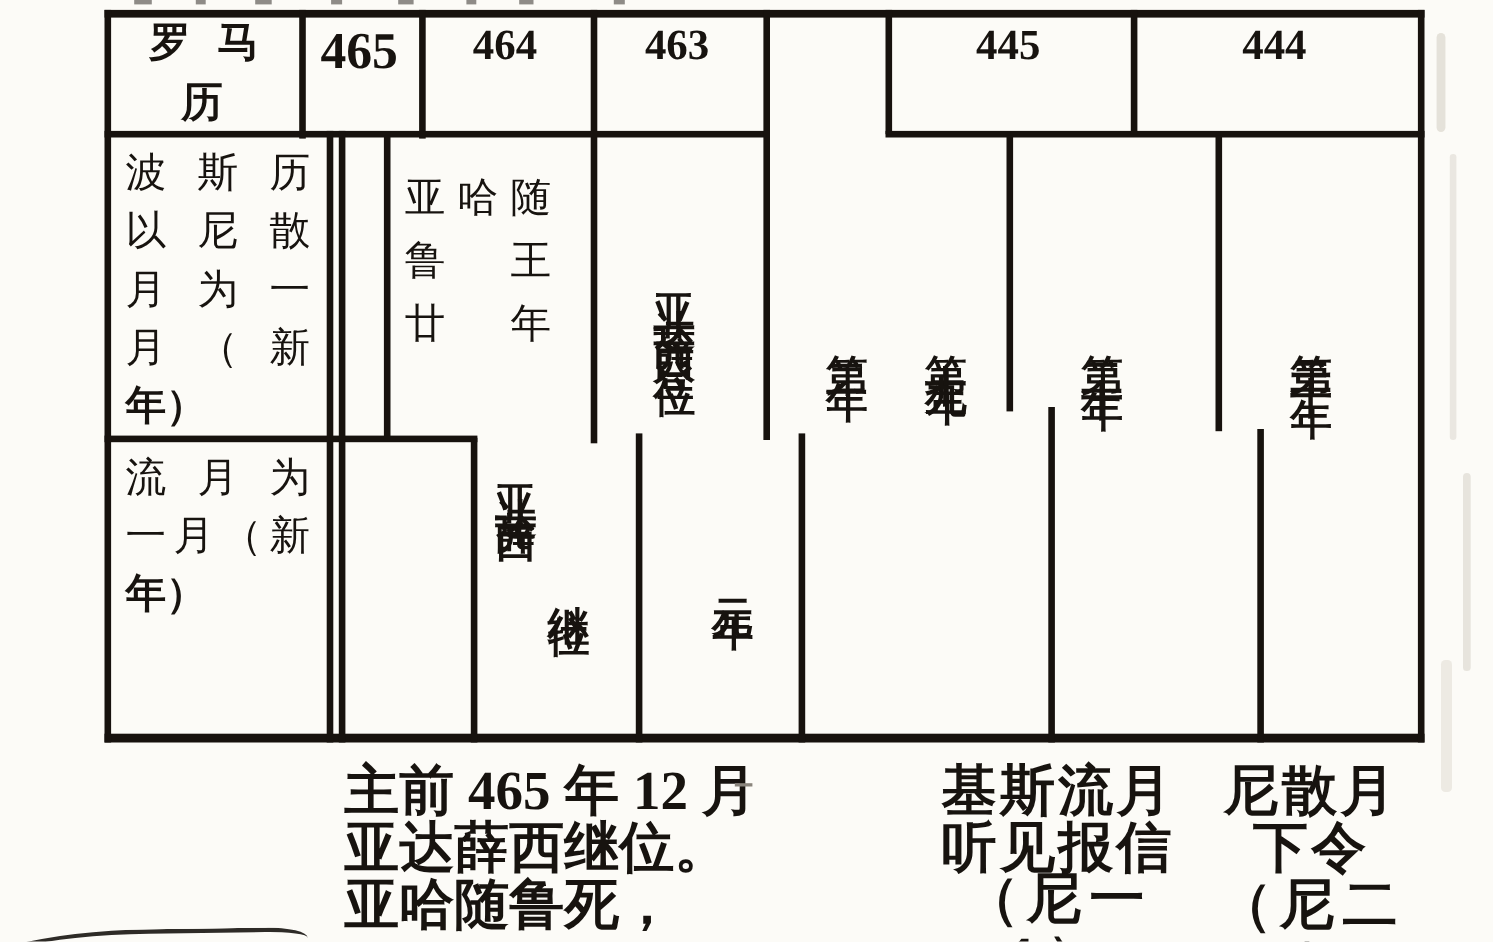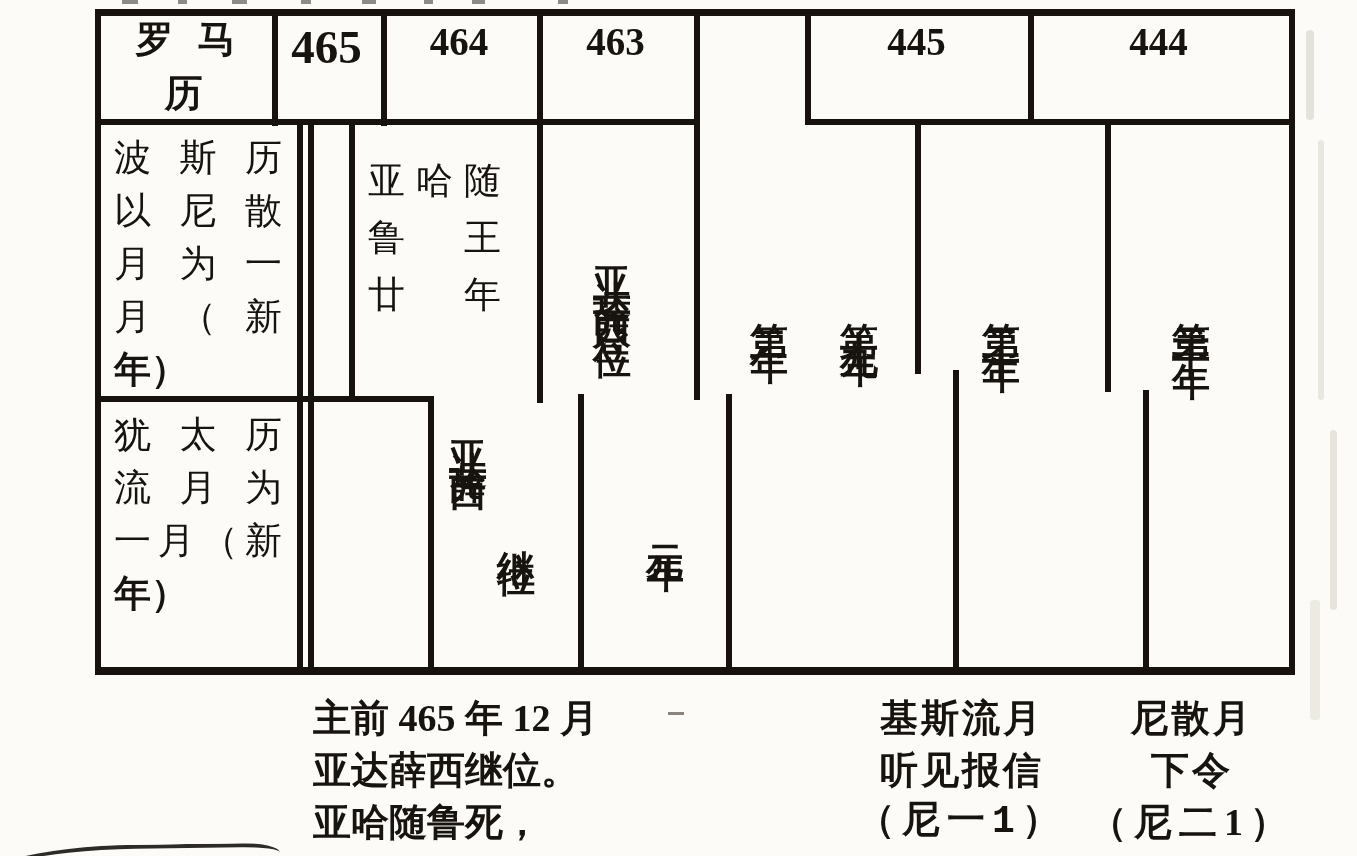--- a/index.html
+++ b/index.html
@@ -10,21 +10,21 @@
     color:#17130f;
   }
   .abs{position:absolute;}
   .line{position:absolute;background:#17120e;}
   .txt{position:absolute;font-weight:600;font-size:38px;line-height:1.25;white-space:pre;}
   .center{text-align:center;white-space:normal;}
   .jline{font-weight:400;font-size:37px;height:53px;line-height:53px;
          text-align:justify;text-align-last:justify;white-space:normal;}
   .lline{font-weight:600;font-size:37px;height:53px;line-height:53px;text-align:left;}
   .vt{position:absolute;writing-mode:vertical-rl;font-weight:600;font-size:38px;line-height:1;}
-  .cap{position:absolute;font-weight:600;font-size:38px;line-height:52px;}
+  .cap{position:absolute;font-weight:600;font-size:50px;line-height:52px;}
   .tick{position:absolute;top:0;height:4px;background:#33302b;opacity:.55;}
   .smudge{position:absolute;background:#c9c3b6;border-radius:4px;}
 </style>
 </head>
 <body>
 
 <div class="tick" style="left:122px;width:16px;"></div>
 <div class="tick" style="left:178px;width:9px;"></div>
 <div class="tick" style="left:232px;width:15px;"></div>
 <div class="tick" style="left:301px;width:10px;"></div>
@@ -82,21 +82,20 @@
 <div class="abs" style="left:368px;top:152px;width:133px;">
   <div class="jline" style="height:57px;line-height:57px;">亚哈随</div>
   <div class="jline" style="height:57px;line-height:57px;">鲁王</div>
   <div class="jline" style="height:57px;line-height:57px;">廿年</div>
 </div>
 
 <div class="vt" style="left:593px;top:236px;letter-spacing:15px;">亚达薛西登位</div>
 <div class="vt" style="left:646px;top:514px;letter-spacing:10px;">元年</div>
 
 <div class="abs" style="left:114px;top:408px;width:168px;">
-  <div class="jline">犹太历</div>
   <div class="jline">流月为</div>
   <div class="jline">一月（新</div>
   <div class="lline">年）</div>
 </div>
 
 <div class="vt" style="left:449px;top:410px;letter-spacing:12px;">亚达薛西</div>
 <div class="vt" style="left:497px;top:520px;letter-spacing:9px;">继位</div>
 
 <div class="vt" style="left:750px;top:292px;letter-spacing:12px;">第二年</div>
 <div class="vt" style="left:840px;top:292px;letter-spacing:9px;">第十九年</div>

